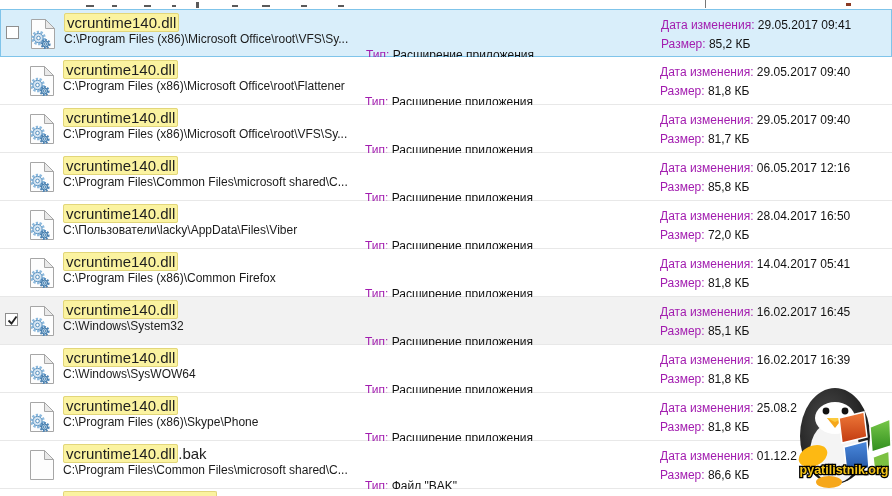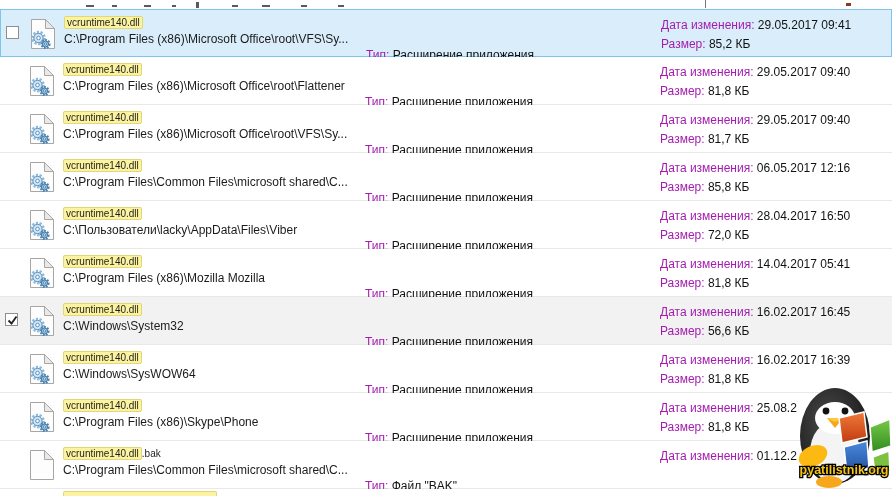--- a/index.html
+++ b/index.html
@@ -13,21 +13,21 @@
   .row{position:relative;width:892px;height:48px;box-sizing:border-box;background:#fff;
        border-bottom:1px solid #e8e8e8;}
   .row.selected{background:#d9eefa;border:1px solid #7fc4ea;}
   .row.shaded{background:#f2f2f2;}
   .checkbox{position:absolute;left:5px;top:16px;width:13px;height:13px;box-sizing:border-box;
             border:1px solid #8f8f8f;background:#fff;}
   .checkbox svg{display:none;position:absolute;left:0;top:0;}
   .checkbox.checked svg{display:block;}
   .icon{position:absolute;left:29px;top:8px;width:26px;height:32px;}
   .main{position:absolute;left:63px;top:3px;}
-  .fname{font-size:10px;color:#1e1e1e;line-height:19px;white-space:nowrap;}
+  .fname{font-size:15px;color:#1e1e1e;line-height:19px;white-space:nowrap;}
   .hl{background:#fbf3a0;border:1px solid #e2d67a;border-radius:2px;padding:0 2px;}
   .suffix{color:#1e1e1e;}
   .fpath{font-size:12px;color:#1b1b1b;white-space:nowrap;}
   .type{position:absolute;left:365px;top:38px;font-size:12px;white-space:nowrap;}
   .details{position:absolute;left:660px;top:6px;font-size:12px;line-height:19px;white-space:nowrap;}
   .lbl{color:#a21caf;}
   .val{color:#111;}
   
   .bottom-partial{position:absolute;left:0;bottom:0;width:892px;height:7px;background:#fff;}
   .hl-sliver{position:absolute;left:63px;top:2px;width:152px;height:6px;background:#fbf3a0;
@@ -247,21 +247,21 @@
           <circle cx="8.5" cy="20" r="4.6" fill="#d4e4f2" stroke="#5b93c0" stroke-width="1"></circle>
           <circle cx="8.5" cy="20" r="1.8" fill="#fff" stroke="#5b93c0" stroke-width="1"></circle>
           <circle cx="15.5" cy="26" r="4" fill="none" stroke="#4f86b8" stroke-width="2.2" stroke-dasharray="1.8,1.2"></circle>
           <circle cx="15.5" cy="26" r="3" fill="#a4c8e6" stroke="#39719f" stroke-width="1"></circle>
           <circle cx="15.5" cy="26" r="1.1" fill="#fff" stroke="#39719f" stroke-width="0.8"></circle>
         </g>
       </svg>
     </span>
     <div class="main">
       <div class="fname"><span class="hl">vcruntime140.dll</span><span class="suffix"></span></div>
-      <div class="fpath">C:\Program Files (x86)\Mozilla Mozilla</div>
+      <div class="fpath">C:\Program Files (x86)\Common Firefox</div>
     </div>
     <div class="type">
       <span class="lbl">Тип:</span>
       <span class="val">Расширение приложения</span>
     </div>
     <div class="details">
       <div>
         <span class="lbl">Дата изменения:</span>
         <span class="val">14.04.2017 05:41</span>
       </div>
@@ -300,21 +300,21 @@
       <span class="lbl">Тип:</span>
       <span class="val">Расширение приложения</span>
     </div>
     <div class="details">
       <div>
         <span class="lbl">Дата изменения:</span>
         <span class="val">16.02.2017 16:45</span>
       </div>
       <div>
         <span class="lbl">Размер:</span>
-        <span class="val">56,6 КБ</span>
+        <span class="val">85,1 КБ</span>
       </div>
     </div>
   </div>
 
   <div class="row">
 
     <span class="icon">
       <svg width="26" height="32" viewBox="0 0 26 32">
         <path d="M1.5,1.5 h14 l9,9 v20 h-23 z" fill="#fdfdfd" stroke="#a6a6a6" stroke-width="1"></path>
         <polygon points="15.5,1.5 24.5,10.5 15.5,10.5" fill="#e9e9e9" stroke="#a6a6a6" stroke-width="1"></polygon>
@@ -405,20 +405,24 @@
       <div class="fpath">C:\Program Files\Common Files\microsoft shared\C...</div>
     </div>
     <div class="type">
       <span class="lbl">Тип:</span>
       <span class="val">Файл "BAK"</span>
     </div>
     <div class="details">
       <div>
         <span class="lbl">Дата изменения:</span>
         <span class="val">01.12.2</span>
+      </div>
+      <div>
+        <span class="lbl">Размер:</span>
+        <span class="val">86,6 КБ</span>
       </div>
     </div>
   </div>
 </div>
 
   <div class="bottom-partial">
     <span class="hl-sliver"></span>
   </div>
 
   <div class="watermark">

